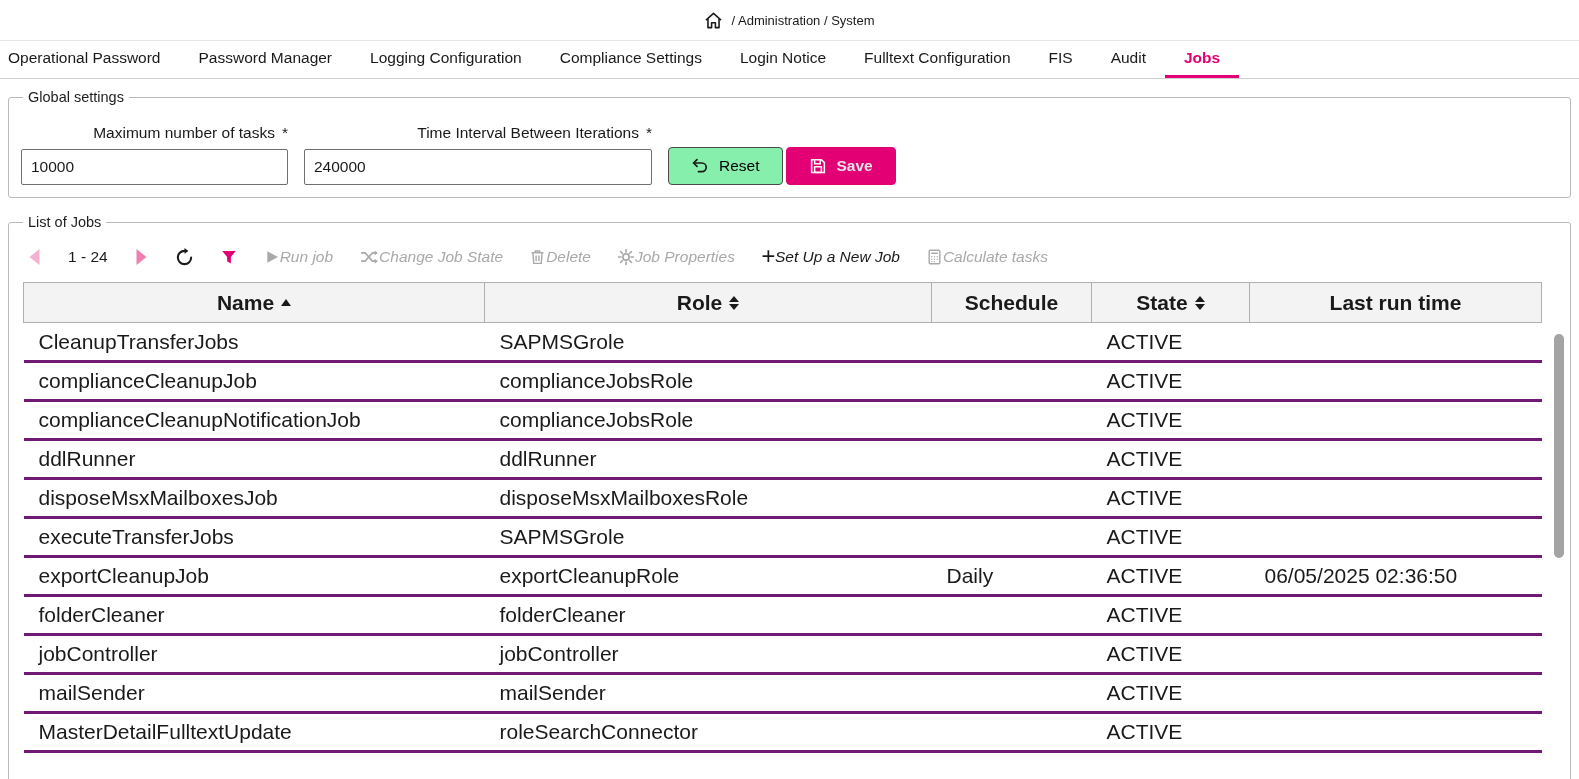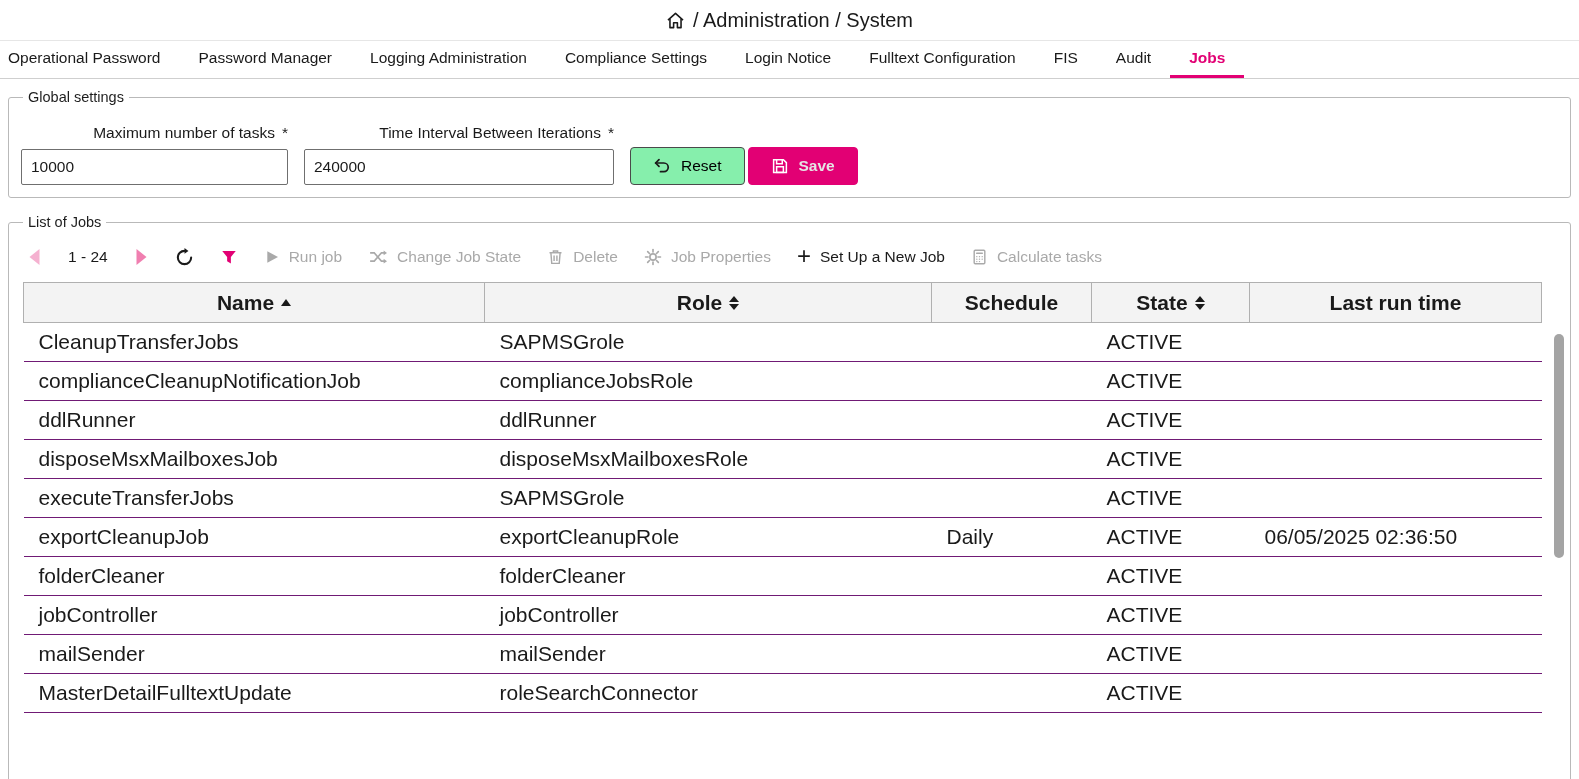--- a/index.html
+++ b/index.html
@@ -8,21 +8,21 @@
     width:1579px; height:779px; overflow:hidden;
     background:#fff; color:#1a1a1a;
     font-family:"Liberation Sans", sans-serif;
     font-size:15.5px;
   }
   svg { display:block; }
 
   
   .topbar {
     height:41px; display:flex; align-items:center; justify-content:center;
-    gap:8px; border-bottom:1px solid #e6e6e6; font-size:20px;
+    gap:8px; border-bottom:1px solid #e6e6e6; font-size:13px;
   }
   .home-btn { display:flex; align-items:center; cursor:pointer; }
 
   
   .tabbar {
     display:flex; align-items:stretch; height:38px;
     border-bottom:1px solid #cfcfcf; font-size:15.5px;
   }
   .tab {
     display:flex; align-items:center; padding:0 19px;
@@ -40,57 +40,57 @@
 
   
   .global-row { display:flex; align-items:flex-end; }
   .field { display:flex; flex-direction:column; margin-right:16px; }
   .field-label { margin:17px 0 7px 1px; white-space:nowrap;text-align:right; }
   .req { margin-left:7px; }
   input.textbox {
     height:36px; border:1px solid #6f6f6f; border-radius:2px;
     font-family:inherit; font-size:15.5px; color:#1a1a1a; padding:0 9px;
   }
-  .w1 { width:267px; } .w2 { width:310px; }
+  .w1 { width:267px; } .w2 { width:348px; }
   .btn-row { display:flex; gap:3px; }
   .btn {
     height:38px; display:inline-flex; align-items:center; gap:10px;
     padding:0 22px; border-radius:4px; font-size:15.5px; cursor:pointer;
     background:#86efac; border:1px solid #4a4a4a;
   }
   .btn.save { background:#e20074; border-color:#e20074; color:#e5e5e5;font-weight:bold; }
 
   
   .jobs-fieldset { position:relative; height:650px; margin-top:16px; }
 
   
   .toolbar { display:flex; align-items:center; height:46px; margin:2px 2px 2px 6px; }
   .toolbar > * { margin-right:26px; }
   .pager-arrow { display:flex; align-items:center; cursor:pointer; }
   .page-range { white-space:nowrap; }
   .icon-btn { display:flex; align-items:center; cursor:pointer; color:#1a1a1a; }
   .tbtn {
-    display:inline-flex; align-items:center; gap:9px; white-space:nowrap;
-    cursor:pointer; color:#1a1a1a;
+    display:inline-flex; align-items:center; white-space:nowrap;
+    cursor:pointer; color:#1a1a1a;font-style:italic;
   }
   .tbtn.disabled { color:#a9a9a9; cursor:default; }
   .plus-glyph { font-size:24px; font-weight:400; line-height:1; margin-top:-3px; }
 
   
   table.jobs {
     border-collapse:collapse; width:calc(100% - 18px);
     margin-left:2px; table-layout:fixed; font-size:21px;
   }
   table.jobs th {
     background:#f3f3f3; border:1px solid #b0b0b0; height:40px;
     font-weight:700; padding:0;
   }
   .th-inner { display:flex; align-items:center; justify-content:center; gap:7px; }
   table.jobs td {
-    border-bottom:1px solid #701a75; height:39px;
+    border-bottom:3px solid #701a75; height:39px;
     padding:0 6px 0 15px; overflow:hidden; white-space:nowrap;
   }
   
   .scroll-thumb {
     position:absolute; right:6px; top:104px; width:10px; height:224px;
     background:#a4a4a4; border-radius:5px; cursor:grab;
   }
 </style>
 </head>
 <body>
@@ -101,21 +101,21 @@
       <path d="M2.5 11.5 L12 3 L21.5 11.5"></path>
       <path d="M5 10 V21 H9.6 V14.8 H14.4 V21 H19 V10"></path>
     </svg>
   </span>
   <span>/ Administration / System</span>
 </div>
 
 <div class="tabbar">
     <div class="tab">Operational Password</div>
     <div class="tab">Password Manager</div>
-    <div class="tab">Logging Administration</div>
+    <div class="tab">Logging Configuration</div>
     <div class="tab">Compliance Settings</div>
     <div class="tab">Login Notice</div>
     <div class="tab">Fulltext Configuration</div>
     <div class="tab">FIS</div>
     <div class="tab">Audit</div>
     <div class="tab active">Jobs</div>
   </div>
 
 <fieldset>
   <legend>Global settings</legend>
@@ -302,20 +302,27 @@
     </thead>
     <tbody>
         <tr>
           <td>CleanupTransferJobs</td>
           <td>SAPMSGrole</td>
           <td></td>
           <td>ACTIVE</td>
           <td></td>
         </tr>
         <tr>
+          <td>complianceCleanupJob</td>
+          <td>complianceJobsRole</td>
+          <td></td>
+          <td>ACTIVE</td>
+          <td></td>
+        </tr>
+        <tr>
           <td>complianceCleanupNotificationJob</td>
           <td>complianceJobsRole</td>
           <td></td>
           <td>ACTIVE</td>
           <td></td>
         </tr>
         <tr>
           <td>ddlRunner</td>
           <td>ddlRunner</td>
           <td></td>

